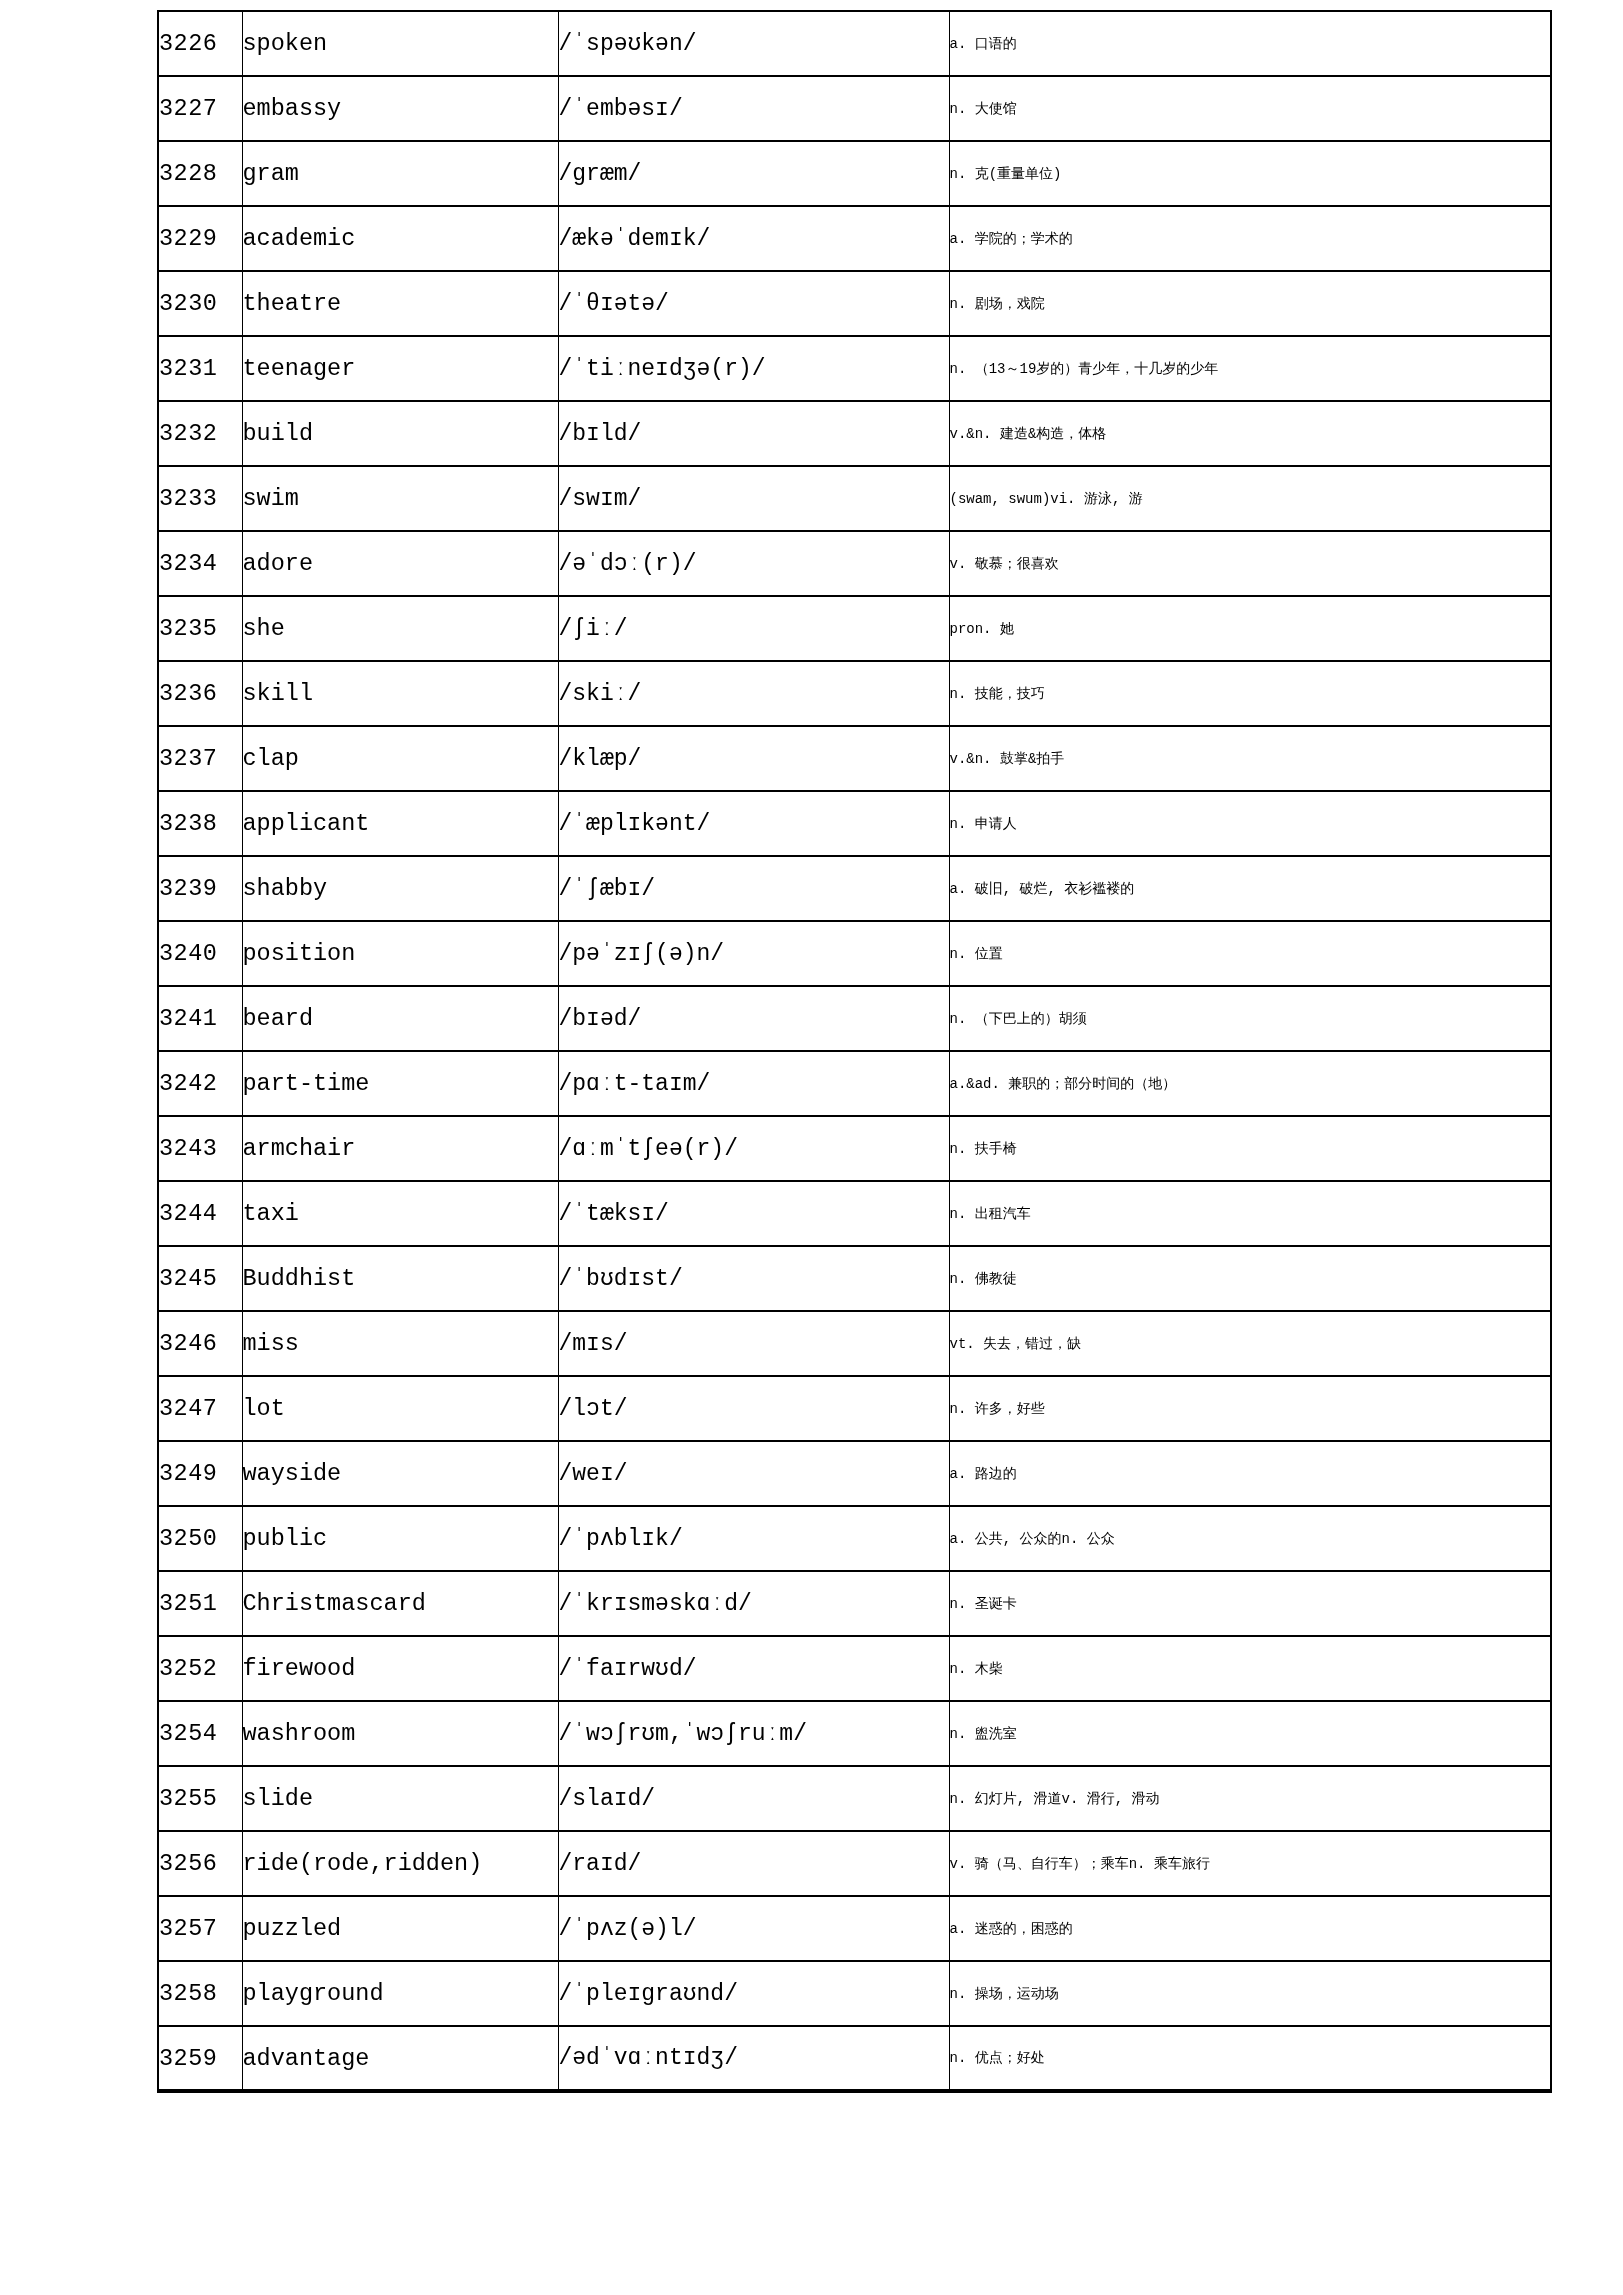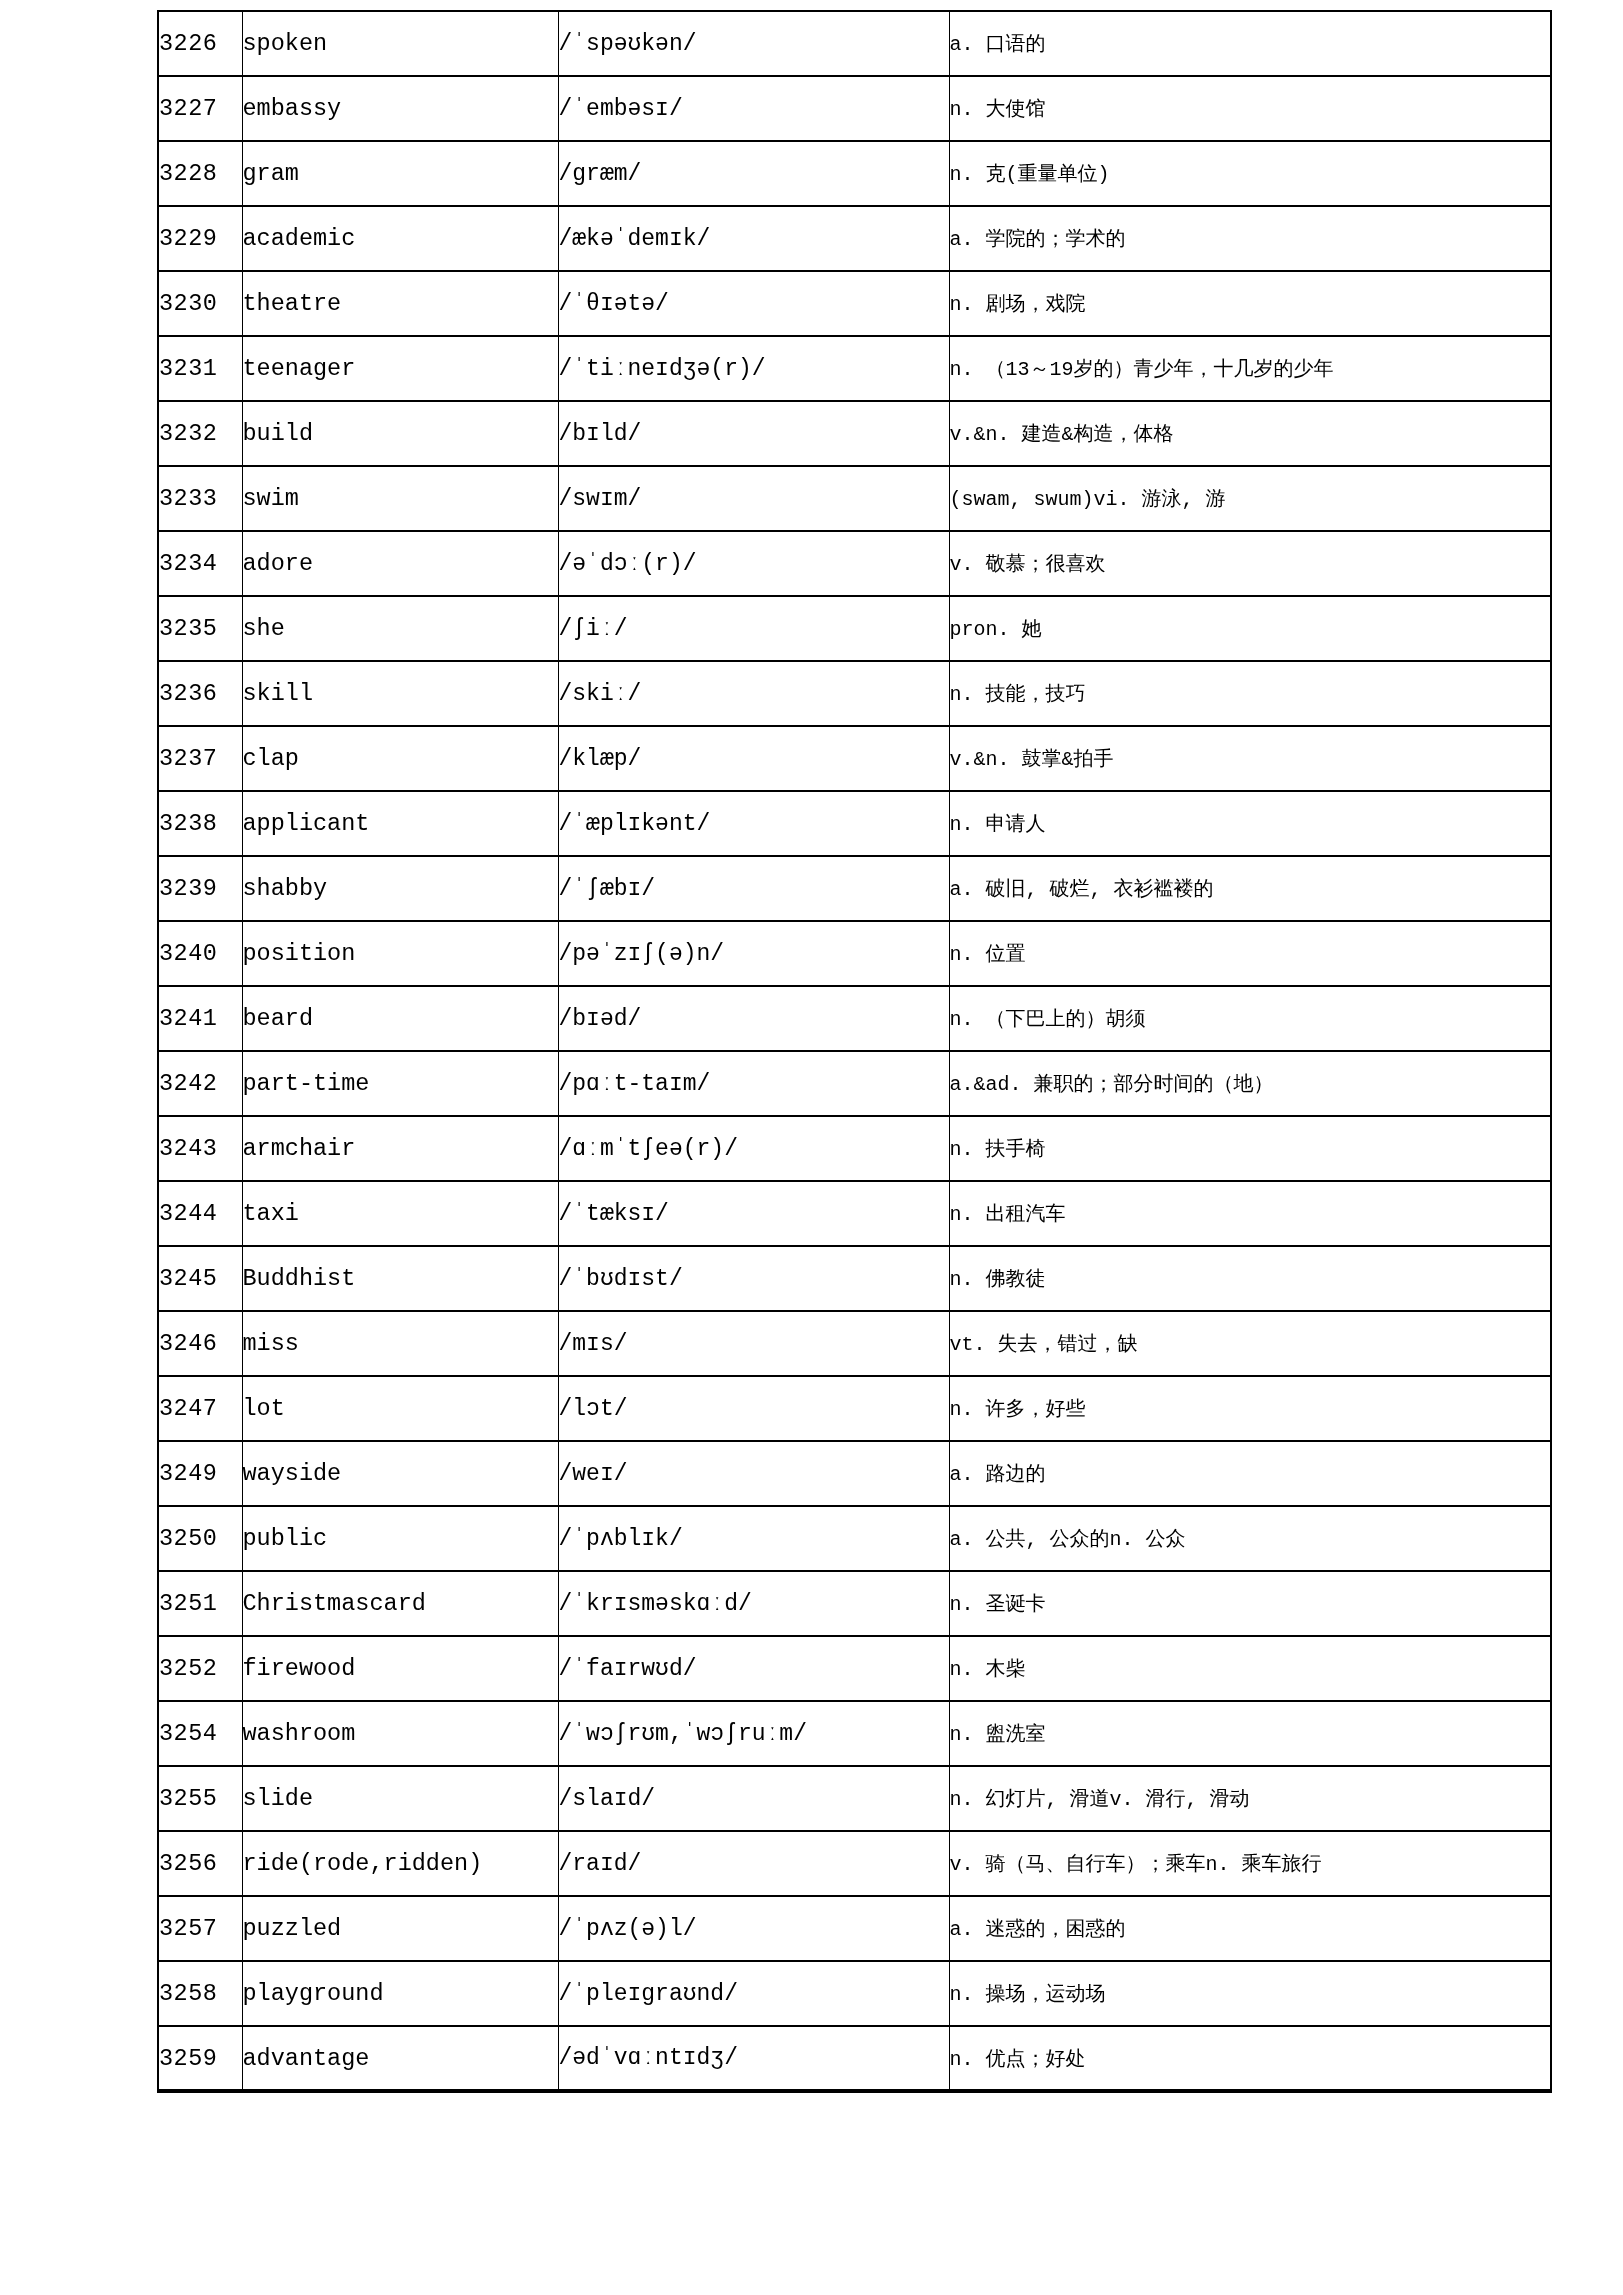--- a/index.html
+++ b/index.html
@@ -53,21 +53,21 @@
     font-size: 23.5px;
     padding-left: 8.2px;
   }
   td.phon {
     font-family: Liberation Mono, monospace;
     font-size: 23px;
     padding-left: 9.2px;
   }
   td.def {
     font-family: "Liberation Mono", "Liberation Serif", "DejaVu Serif", serif;
-    font-size: 20px;
+    font-size: 14px;
     padding-left: 7.2px;
   }
 </style>
 </head>
 <body>
 
 <table class="voc">
   <colgroup>
     <col class="c-num">
     <col class="c-word">

